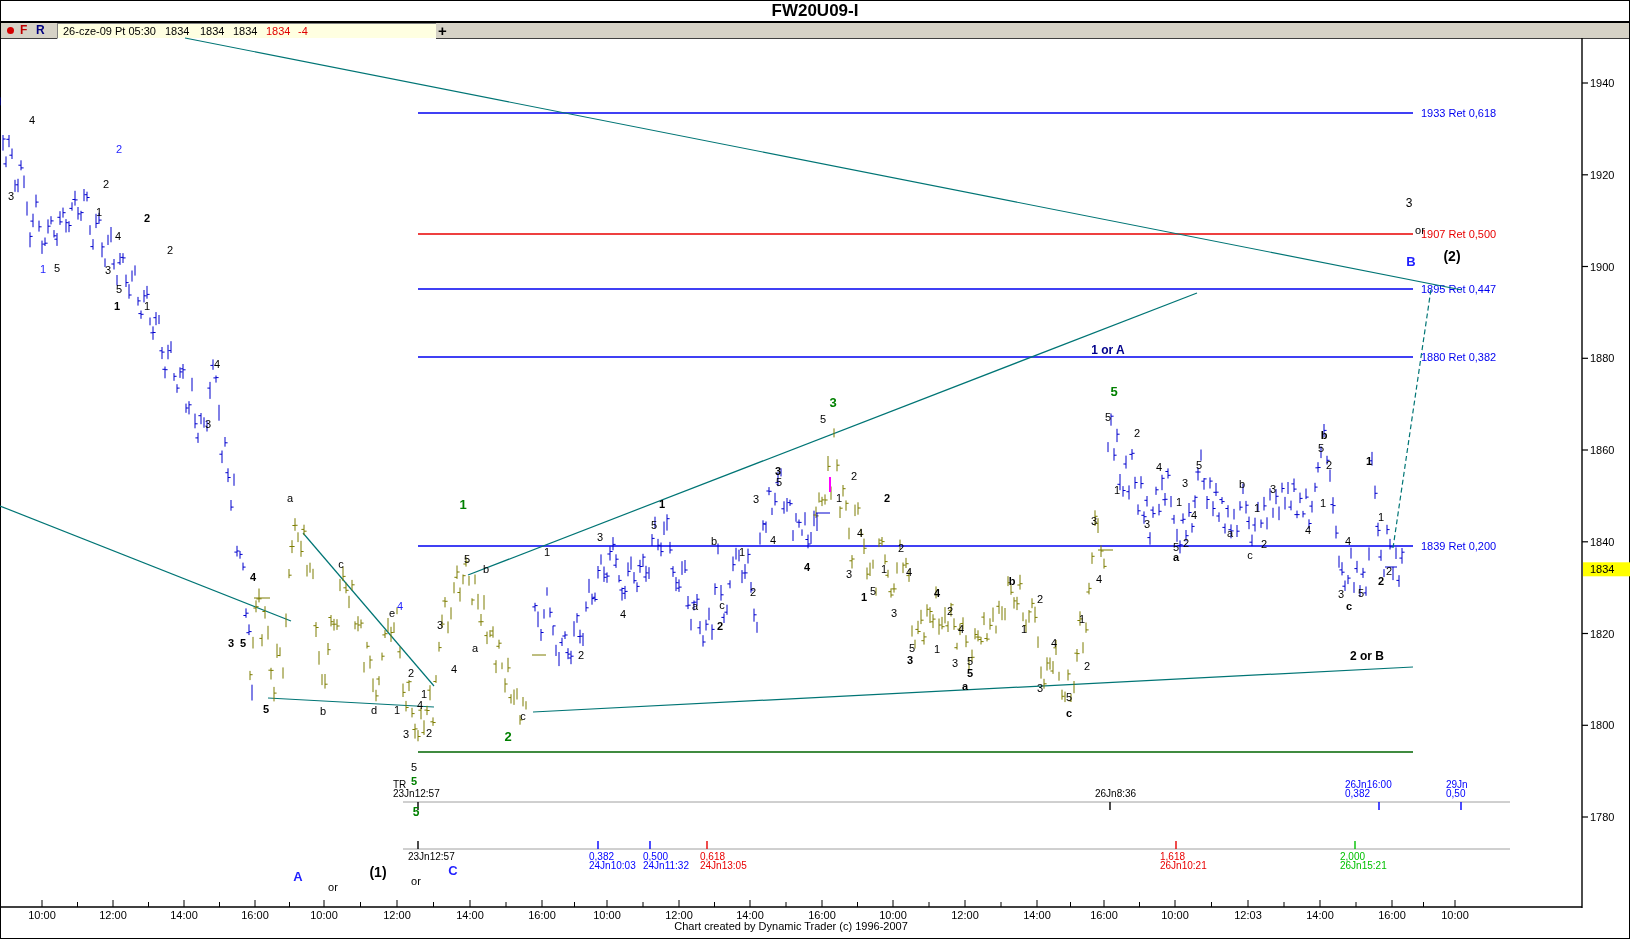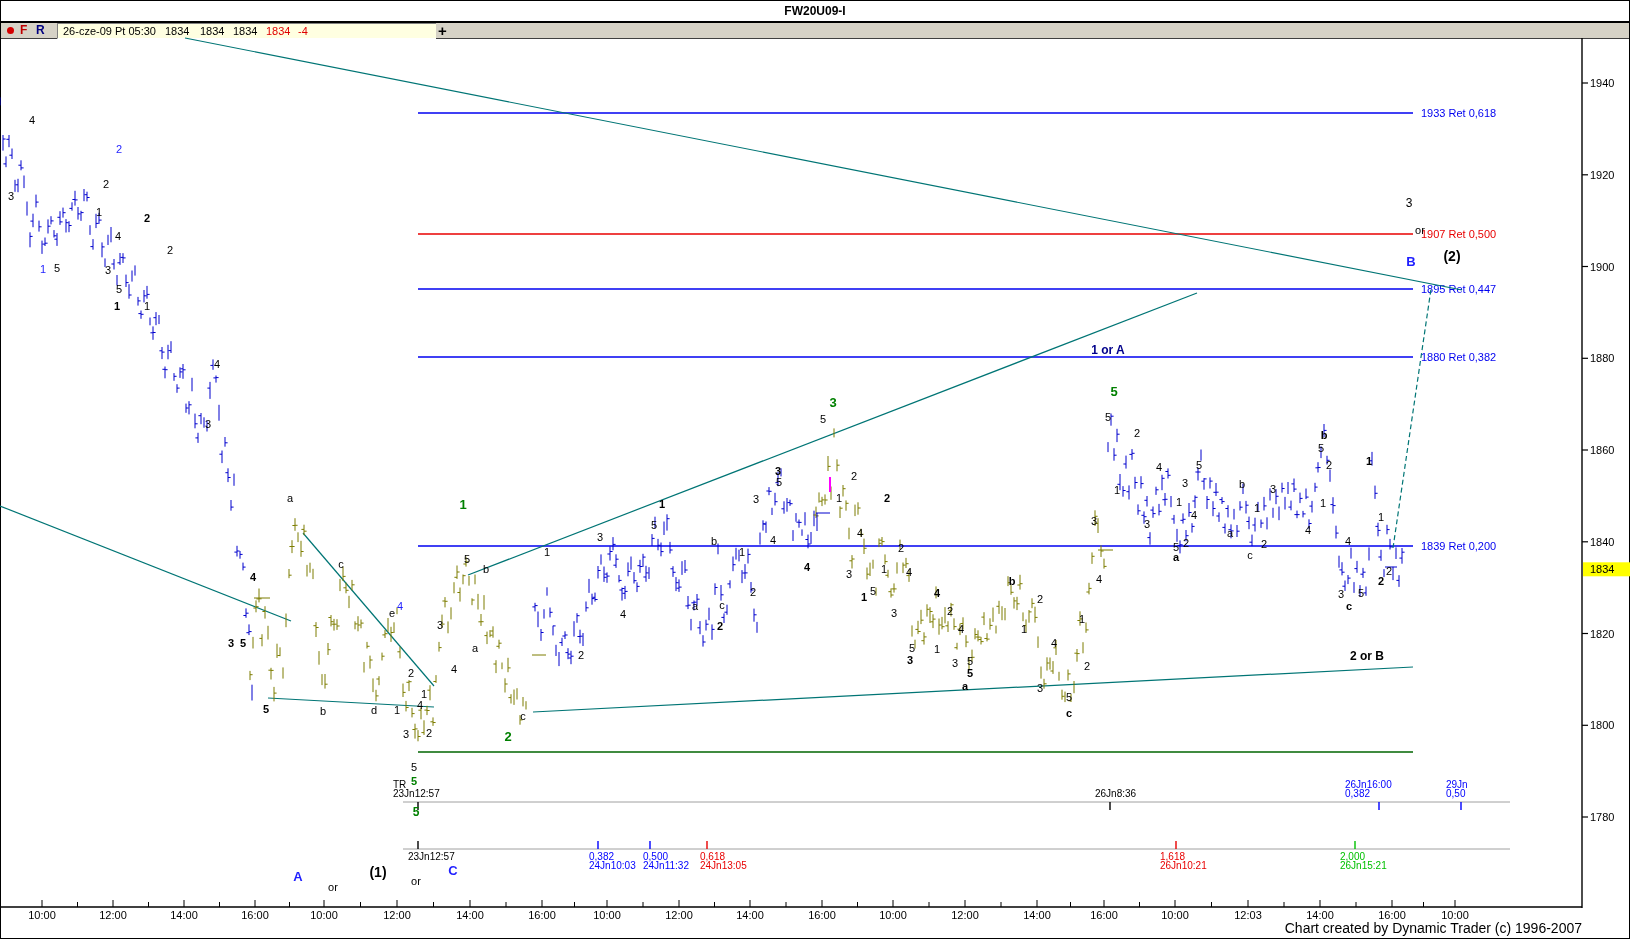--- a/index.html
+++ b/index.html
@@ -1,34 +1,34 @@
 <!DOCTYPE html>
 <html><head>
 <meta charset="utf-8">
 <style>
   html,body{margin:0;padding:0;background:#ffffff;}
   .frame{position:relative;width:1630px;height:939px;background:#fff;box-shadow:inset 0 0 0 1px #000;overflow:hidden;
          font-family:"Liberation Sans",sans-serif;}
   .titlebar{position:absolute;top:1px;left:1px;width:1628px;height:20px;background:#fff;border-bottom:2px solid #000;
-            display:flex;align-items:center;justify-content:center;font-weight:700;font-size:12px;color:#000;}
+            display:flex;align-items:center;justify-content:center;font-weight:700;font-size:17px;color:#000;}
   .toolbar{position:absolute;top:23px;left:1px;width:1628px;height:15px;background:#d6d2c6;border-bottom:1px solid #404040;}
   .dot{position:absolute;left:6px;top:4px;width:7px;height:7px;border-radius:50%;background:#d40000;}
   .tbtn{position:absolute;top:0px;height:15px;font-size:12px;font-weight:700;line-height:15px;cursor:default;}
   .tbtn.f{left:19px;color:#c00000;}
   .tbtn.r{left:35px;color:#000080;}
   .quote{position:absolute;left:56px;top:0px;width:378px;height:14px;background:#ffffe1;
          border-top:1px solid #808080;border-left:1px solid #808080;border-bottom:1px solid #fff;
          font-size:11px;line-height:14px;color:#000;white-space:nowrap;}
   .quote span{position:absolute;top:0;}
   .q-dt{left:5px;}
   .q-o{left:107px;} .q-h{left:142px;} .q-l{left:175px;}
   .q-last{left:208px;color:#e00000;} .q-chg{left:240px;color:#e00000;}
   .plus{position:absolute;left:437px;top:-1px;font-size:15px;font-weight:700;color:#000;}
   svg.canvas{position:absolute;top:0;left:0;}
-  .copyright{position:absolute;left:0;top:920px;width:1582px;text-align:right;font-size:14px;color:#000;}
+  .copyright{position:absolute;left:0;top:920px;width:1582px;text-align:center;font-size:11px;color:#000;}
 </style>
 </head>
 <body>
 
 <div class="frame">
   <div class="titlebar">
     <span>FW20U09-I</span>
   </div>
   <div class="toolbar">
     <span class="dot"></span>

